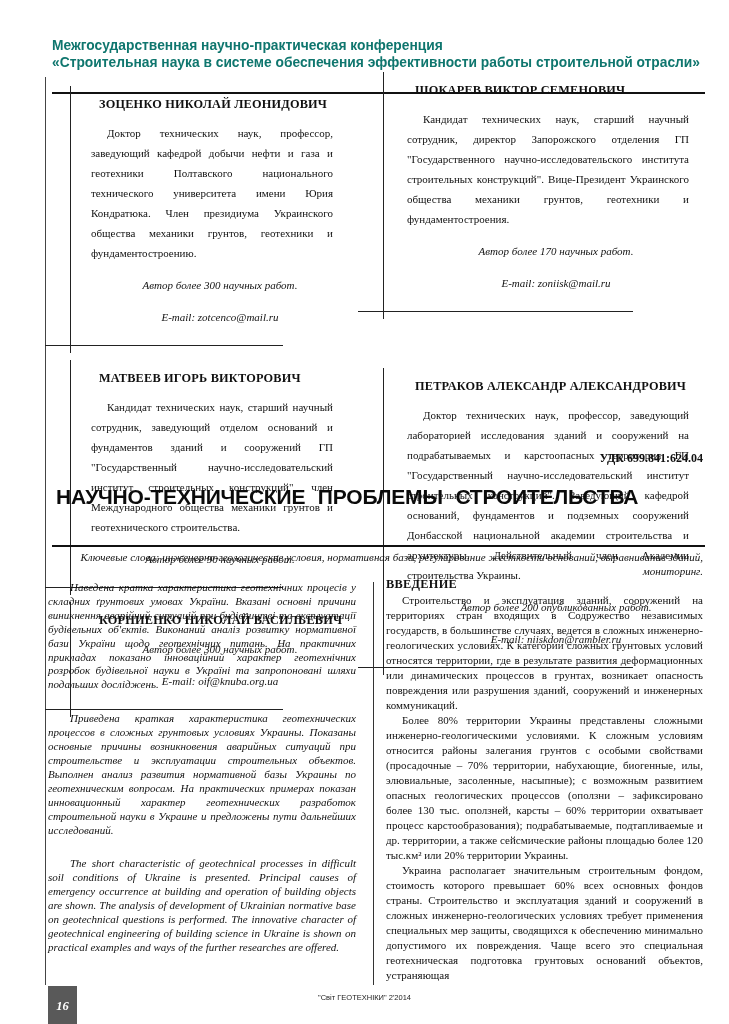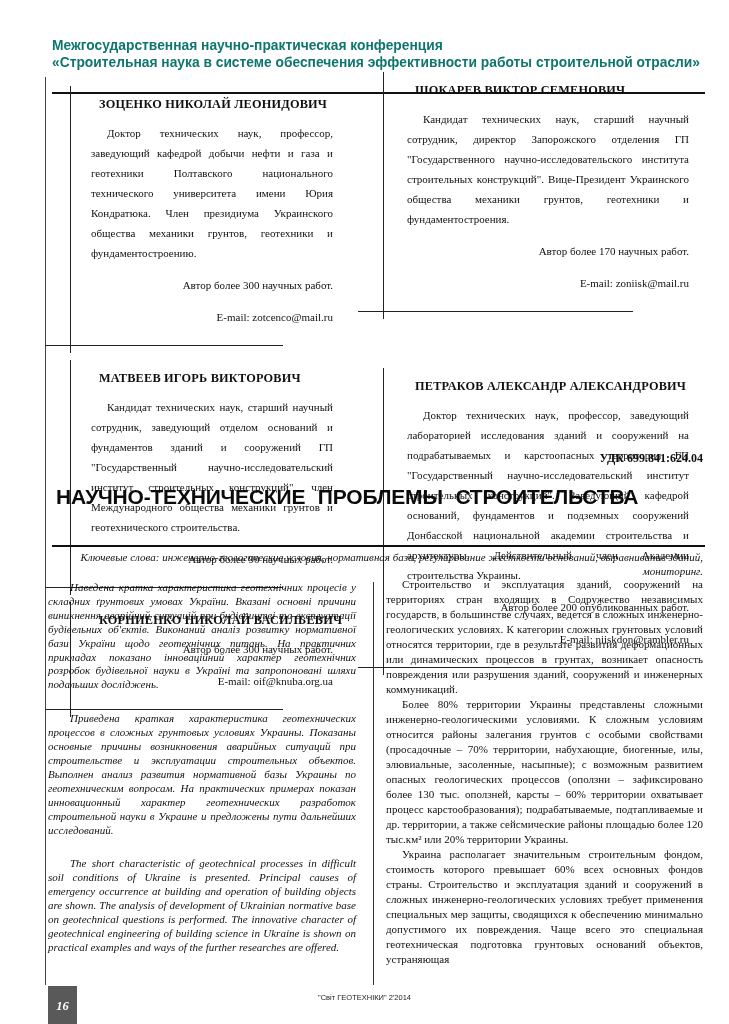--- a/index.html
+++ b/index.html
@@ -19,21 +19,21 @@
   
   .bios-left{position:absolute;left:70px;top:86px;width:277px;}
   .bios-right{position:absolute;left:383px;top:72px;width:320px;}
   .bio{position:relative;padding:3px 2px 7px 9px;margin-bottom:14px;}
   .bios-right .bio{padding-left:12px;}
   .bios-right .bio.first{margin-bottom:56px;}
   .bio::before{content:"";position:absolute;left:0;top:0;bottom:-7px;width:1px;background:#222;}
   .bio::after{content:"";position:absolute;left:-25px;width:86%;bottom:0;height:1.2px;background:#222;}
   .bio h3{margin:8px 0 2px 0;font-size:12.3px;line-height:14px;text-indent:20px;letter-spacing:0.2px;}
   .bio p{margin:12px;font-size:11px;line-height:20px;text-align:justify;text-indent:16px;}
-  .bio .plain{text-align:right;}
+  .bio .plain{text-align:center;font-style:italic;}
   
   .udc{position:absolute;right:26px;top:451px;font-weight:bold;font-size:12px;}
   .article-title{
     position:absolute;left:56px;top:483px;width:645px;
     font-family:"Liberation Sans", sans-serif;font-weight:bold;
     font-size:21px;line-height:28.5px;word-spacing:7px;letter-spacing:-0.2px;color:#0b0b0b;
   }
   .title-rule{position:absolute;left:52px;top:545px;width:653px;height:2px;background:#111;}
   .keywords{
     position:absolute;left:52px;top:551px;width:651px;
@@ -112,19 +112,20 @@
 
 <div class="col-left">
   <p class="abstract">Наведена кратка характеристика геотехнічних процесів у складних ґрунтових умовах України. Вказані основні причини виникнення аварійний ситуацій при будівництві та експлуатації будівельних об'єктів. Виконаний аналіз розвитку нормативної бази України щодо геотехнічних питань. На практичних прикладах показано інноваційний характер геотехнічних розробок будівельної науки в Україні та запропоновані шляхи подальших досліджень.</p>
   <p class="abstract">Приведена краткая характеристика геотехнических процессов в сложных грунтовых условиях Украины. Показаны основные причины возникновения аварийных ситуаций при строительстве и эксплуатации строительных объектов. Выполнен анализ развития нормативной базы Украины по геотехническим вопросам. На практических примерах показан инновационный характер геотехнических разработок строительной науки в Украине и предложены пути дальнейших исследований.</p>
   <p class="abstract">The short characteristic of geotechnical processes in difficult soil conditions of Ukraine is presented. Principal causes of emergency occurrence at building and operation of building objects are shown. The analysis of development of Ukrainian normative base on geotechnical questions is performed. The innovative character of geotechnical engineering of building science in Ukraine is shown on practical examples and ways of the further researches are offered.</p>
 </div>
 
 <div class="col-divider"></div>
 
 <div class="col-right">
+  <h4 class="intro-heading">ВВЕДЕНИЕ</h4>
   <p class="body-p">Строительство и эксплуатация зданий, сооружений на территориях стран входящих в Содружество независимых государств, в большинстве случаях, ведется в сложных инженерно-геологических условиях. К категории сложных грунтовых условий относятся территории, где в результате развития деформационных или динамических процессов в грунтах, возникает опасность повреждения или разрушения зданий, сооружений и инженерных коммуникаций.</p>
   <p class="body-p">Более 80% территории Украины представлены сложными инженерно-геологическими условиями. К сложным условиям относится районы залегания грунтов с особыми свойствами (просадочные – 70% территории, набухающие, биогенные, илы, элювиальные, засоленные, насыпные); с возможным развитием опасных геологических процессов (оползни – зафиксировано более 130 тыс. оползней, карсты – 60% территории охватывает процесс карстообразования); подрабатываемые, подтапливаемые и др. территории, а также сейсмические районы площадью более 120 тыс.км² или 20% территории Украины.</p>
   <p class="body-p">Украина располагает значительным строительным фондом, стоимость которого превышает 60% всех основных фондов страны. Строительство и эксплуатация зданий и сооружений в сложных инженерно-геологических условиях требует применения специальных мер защиты, сводящихся к обеспечению минимально допустимого их повреждения. Чаще всего это специальная геотехническая подготовка грунтовых оснований объектов, устраняющая</p>
 </div>
 
 <div class="footer-box">16</div>
 <div class="footer-journal">"Світ ГЕОТЕХНІКИ" 2'2014</div>
 
 </body></html>

